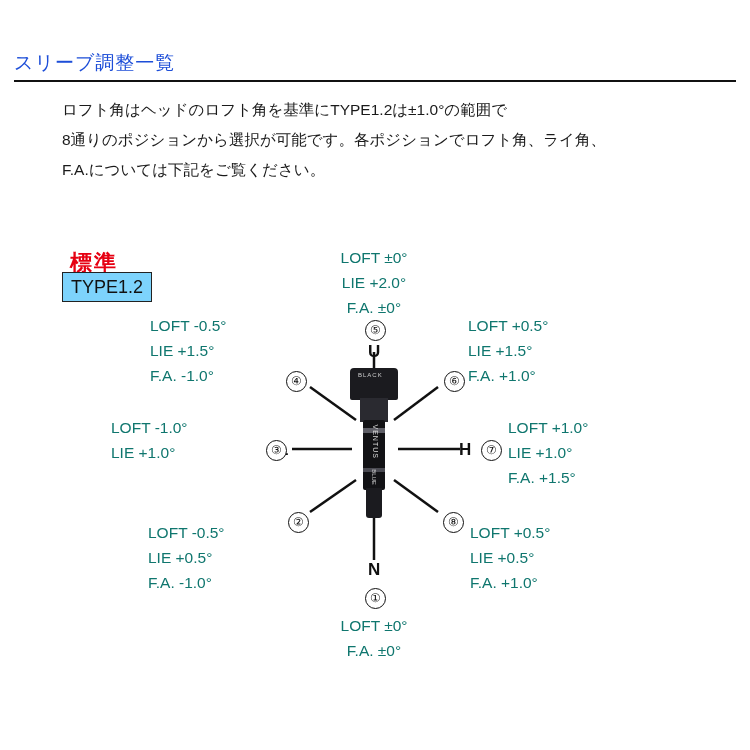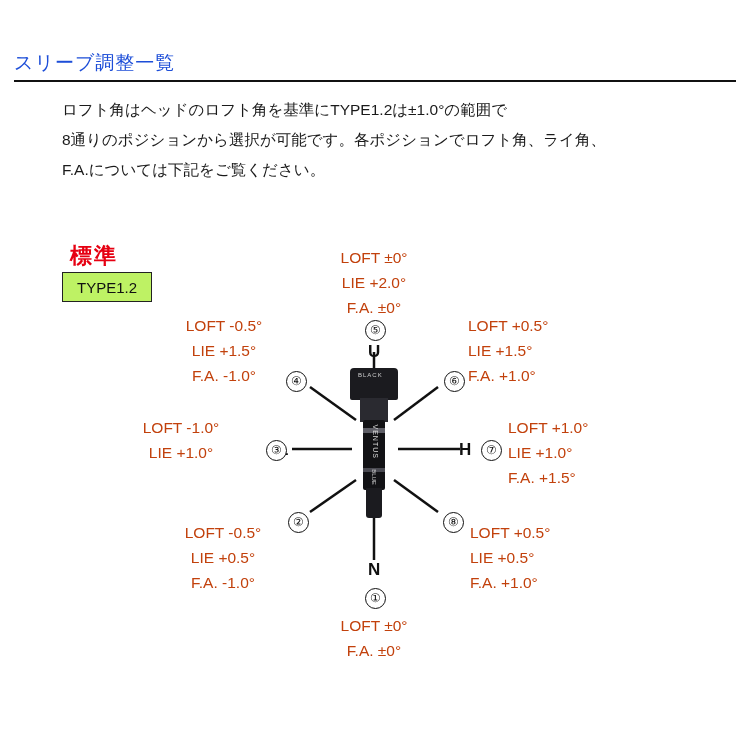--- a/index.html
+++ b/index.html
@@ -44,59 +44,59 @@
     line-height: 30px;
     color: #1a1a1a;
     margin-left: 48px;
   }
   .desc div { white-space: nowrap; }
 
   
   .std-label {
     position: absolute;
     left: 70px;
-    top: 241px;
+    top: 248px;
     font-size: 22px;
     font-weight: bold;
     color: #e60012;
     letter-spacing: 2px;
   }
   .std-box {
     position: absolute;
     left: 62px;
     top: 272px;
     width: 88px;
     height: 28px;
     border: 1px solid #222;
     display: flex;
     align-items: center;
     justify-content: center;
-    font-size: 15px;
+    font-size: 18px;
     color: #111;
-    background: #bef264;
+    background: #7dd3fc;
   }
 
   
   #diagram {
     position: absolute;
     left: 0;
     top: 0;
     width: 750px;
     height: 750px;
   }
 
   .lbl {
     position: absolute;
     font-size: 15.5px;
     line-height: 25px;
-    color: #c2410c;
+    color: #0f766e;
     white-space: nowrap;
   }
   .lbl.right { text-align: left; }
-  .lbl.left  { text-align: center; }
+  .lbl.left  { text-align: left; }
   .lbl.center{ text-align: center; }
 
   .num {
     position: absolute;
     width: 19px;
     height: 19px;
     border: 1px solid #111;
     border-radius: 50%;
     font-size: 12px;
     line-height: 19px;

